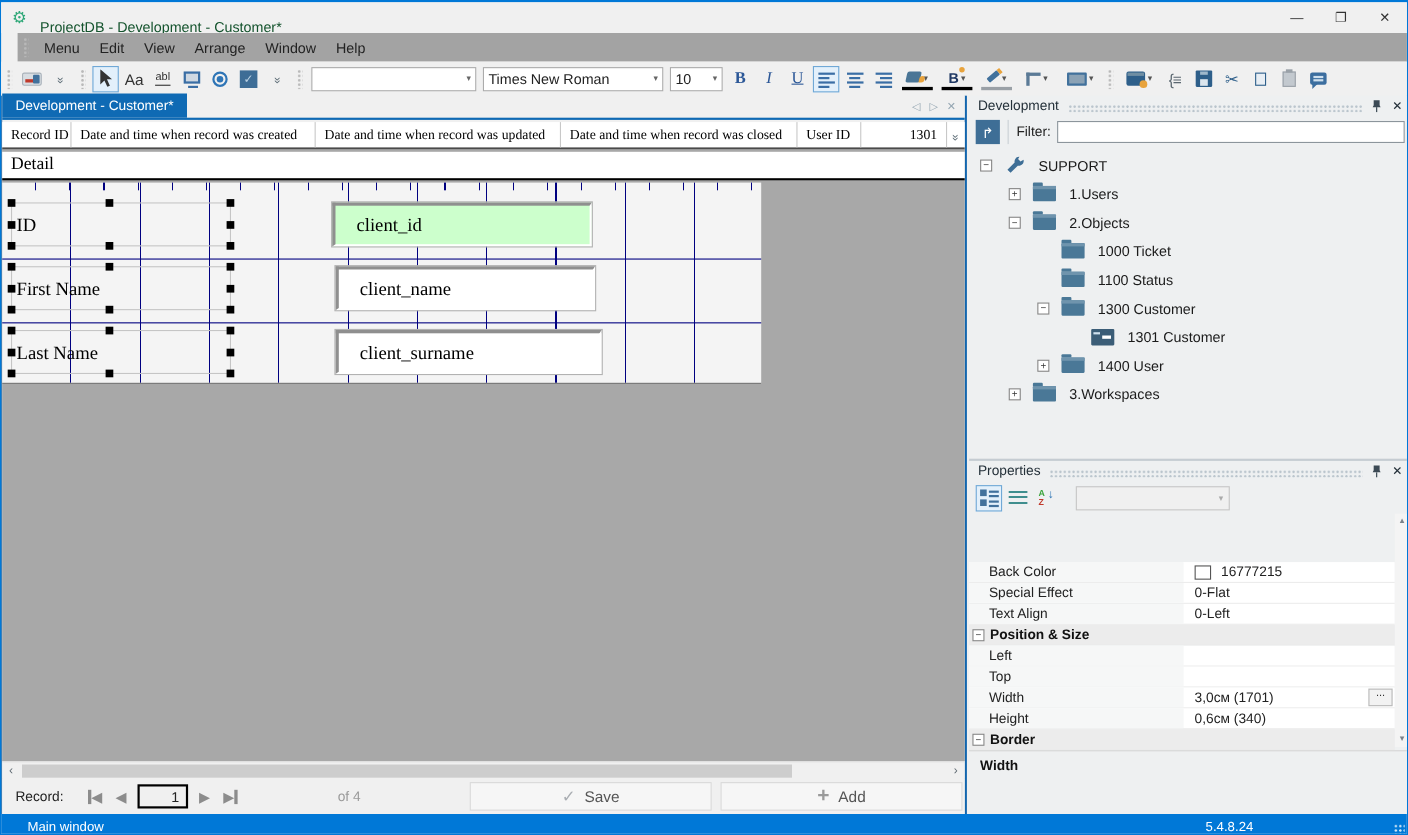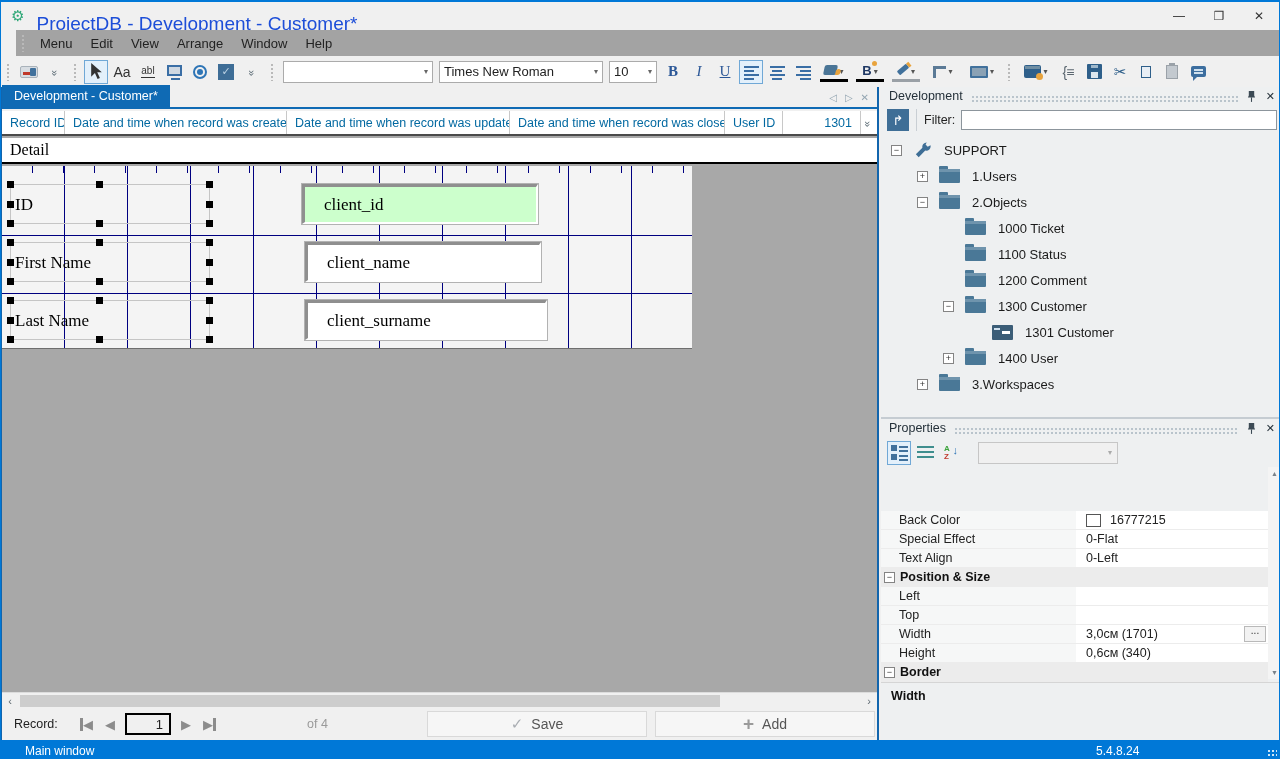--- a/index.html
+++ b/index.html
@@ -5,21 +5,21 @@
   * { box-sizing: border-box; margin: 0; padding: 0; }
   html,body { width:1280px; height:759px; }
   body { font-family:"Liberation Sans", sans-serif; font-size:13px; color:#222; background:#e9e9e9; }
   .window { position:relative; width:1280px; height:759px; background:#f0f0f0;
             border:1px solid #0078d7; border-top:2px solid #0078d7; overflow:hidden; }
 
   
   .titlebar { position:absolute; left:0; top:0; width:100%; height:28px; background:#f0f0f0;
               display:flex; align-items:center; }
   .appicon { margin-left:10px; font-size:15px; color:#2fa878; }
-  .titletext { margin-left:12px; color:#1d4ed8; font-size:19px;margin-top:16px; }
+  .titletext { margin-left:12px; color:#14532d; font-size:13px;margin-top:16px; }
   .wincontrols { margin-left:auto; display:flex; }
   .winbtn { width:40px; height:26px; display:flex; align-items:center; justify-content:center;
             color:#333; font-size:12px; }
 
   
   .menubar { position:absolute; left:15px; top:28px; width:100%; height:26px; background:#a3a3a3;
              display:flex; align-items:center;text-align:center; }
   .grip { width:5px; height:18px; margin:0 5px;
           background-image:radial-gradient(circle,#b9b9b9 1px,transparent 1.3px);
           background-size:4px 4px; }
@@ -87,21 +87,21 @@
   .tabstrip { position:absolute; left:0; top:0; width:100%; height:22px; background:#f0f0f0;
               border-bottom:2px solid #0f6ab4; display:flex; align-items:flex-end; }
   .tab-active { background:#0f6ab4; color:#fff; height:22px; display:flex; align-items:center;
                 padding:0 12px; font-size:12.5px; }
   .tabctrls { margin-left:auto; display:flex; gap:8px; padding:0 8px 4px 0; color:#93a5b1; font-size:10px; }
 
   
   .fieldhead { position:absolute; left:0; top:24px; width:100%; height:25px; background:#fff;
                border-bottom:2px solid #4a4a4a; display:flex; align-items:center; }
   .fh { height:100%; display:flex; align-items:center; padding:0 8px; border-right:1px solid #c8c8c8;
-        white-space:nowrap; overflow:hidden; font-size:12.5px; color:#0369a1; }
+        white-space:nowrap; overflow:hidden; font-size:12.5px; color:#000000;font-family:Liberation Serif, serif; }
   .fh.c0{ width:63px; } .fh.c1{ width:222px; } .fh.c2{ width:223px; } .fh.c3{ width:215px; }
   .fh.c4{ width:58px; } .fh.c5{ width:78px; justify-content:flex-end; }
   .fh-ovf { margin-left:auto; padding-right:3px; }
 
   
   .designwrap { position:absolute; left:0; top:49px; width:100%; height:556px; background:#a8a8a8; }
   .band { position:absolute; left:0; top:2px; width:100%; height:26px; background:#fff;
           border-bottom:2px solid #000; font-family:"Liberation Serif", serif; font-size:16px;
           color:#000; display:flex; align-items:center; padding-left:8px; }
   .surface { position:absolute; left:0; top:30px; width:690px; height:183px;
@@ -527,25 +527,20 @@
           <span class="exp noexp"></span>
           <span class="folder"></span>
           <span>1000 Ticket</span>
         </div>
         <div class="titem lvl2">
           <span class="exp noexp"></span>
           <span class="folder"></span>
           <span>1100 Status</span>
         </div>
         <div class="titem lvl2">
-          <span class="exp noexp"></span>
-          <span class="folder"></span>
-          <span>1200 Comment</span>
-        </div>
-        <div class="titem lvl2">
           <span class="exp">−</span>
           <span class="folder"></span>
           <span>1300 Customer</span>
         </div>
         <div class="titem lvl3">
           <span class="formicon"></span>
           <span>1301 Customer</span>
         </div>
         <div class="titem lvl2">
           <span class="exp">+</span>

